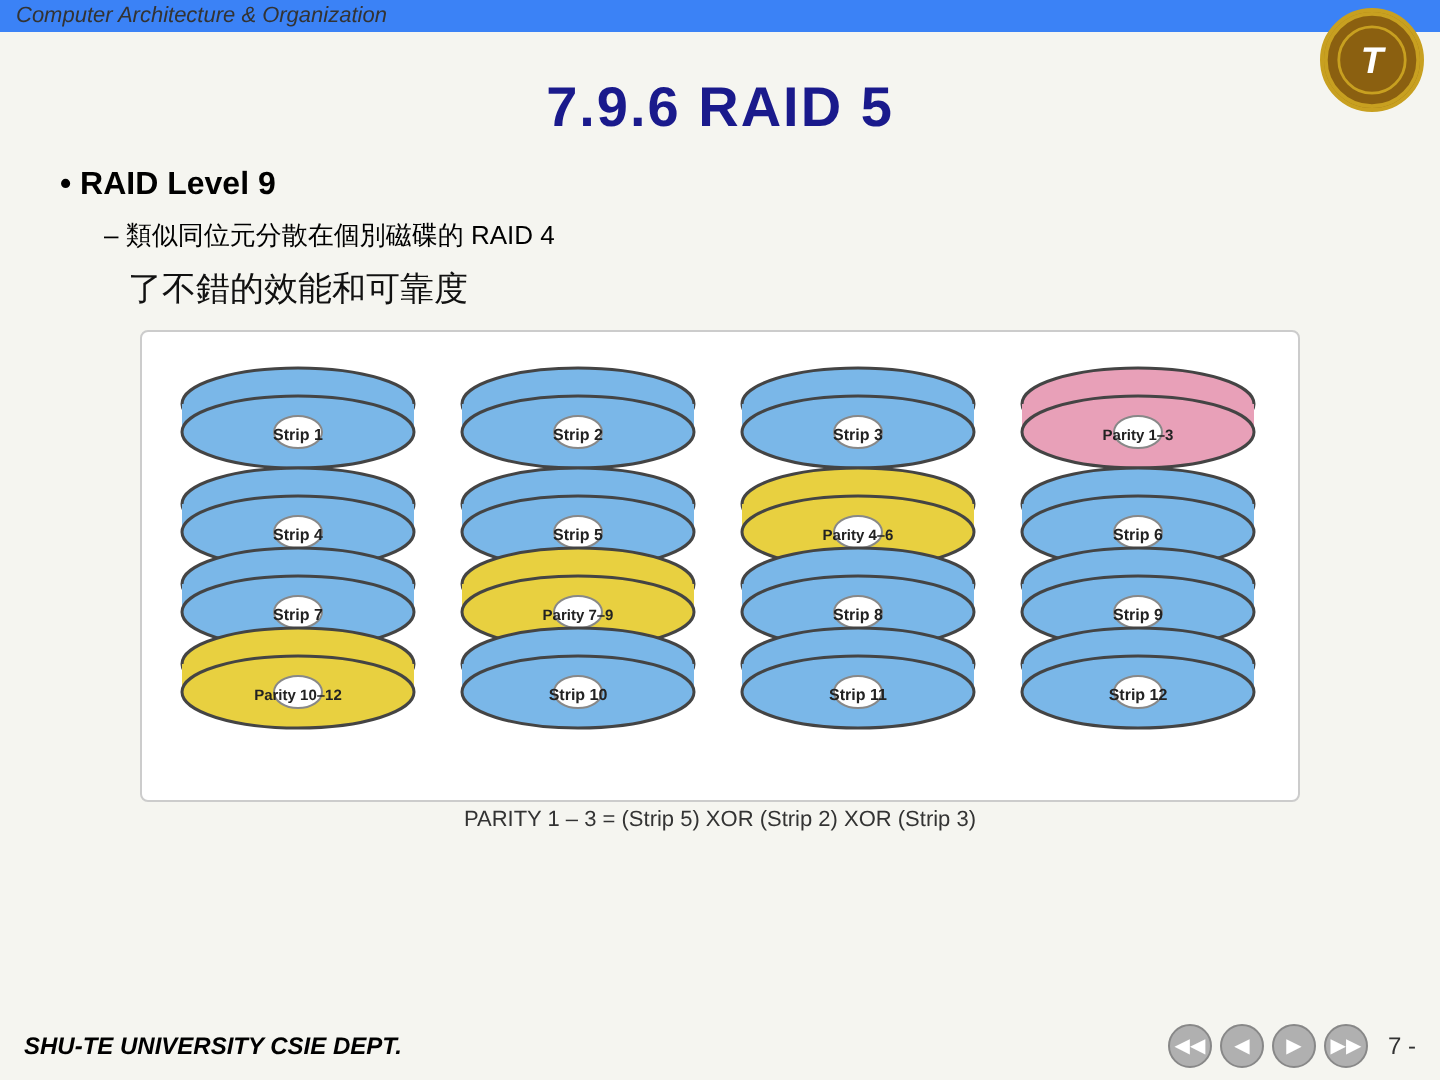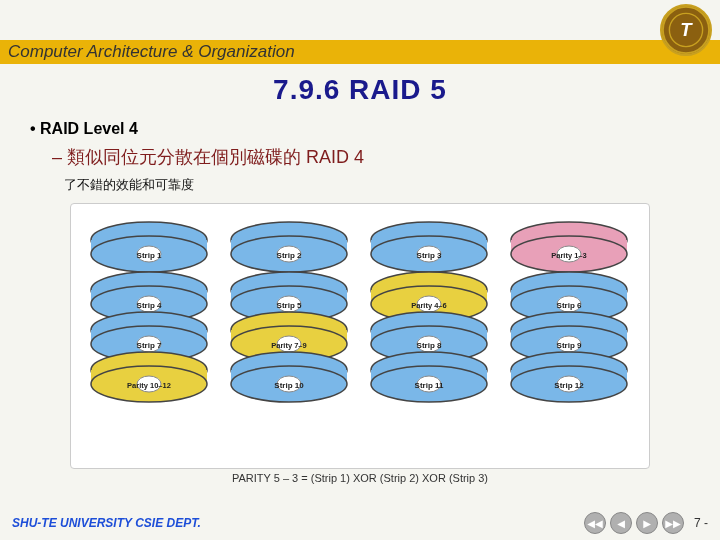--- a/index.html
+++ b/index.html
@@ -7,26 +7,25 @@
       width: 720px;
       height: 540px;
       background: #f5f5f0;
       font-family: Arial, sans-serif;
       overflow: hidden;
       position: relative;
     }
 
     .header-bar {
       width: 100%;
-      background: #eab308;
+      background: #3b82f6;
       padding: 2px 8px;
-      font-size: 17px;
+      font-size: 11px;
       color: #333;
       font-style: italic;
-      margin-top: 40px;
     }
 
     .logo {
       position: absolute;
       top: 4px;
       right: 8px;
       width: 52px;
       height: 52px;
     }
 
@@ -40,21 +39,21 @@
       align-items: center;
       justify-content: center;
       color: white;
       font-size: 22px;
       font-weight: bold;
       font-style: italic;
       position: relative;
     }
 
     .main-content {
-      padding: 10px 30px 10px 30px;
+      padding: 22px 30px 10px 30px;
     }
 
     .slide-title {
       text-align: center;
       font-size: 28px;
       font-weight: bold;
       color: #1a1a8c;
       margin-bottom: 14px;
       letter-spacing: 1px;
     }
@@ -68,49 +67,49 @@
       font-weight: bold;
       color: #000;
       margin-bottom: 6px;
     }
 
     .bullet-main::before {
       content: "• ";
     }
 
     .bullet-sub {
-      font-size: 18px;
-      color: #7f1d1d;
+      font-size: 13px;
+      color: #000000;
       margin-left: 22px;
       margin-bottom: 4px;
       line-height: 1.5;
     }
 
     .bullet-sub::before {
       content: "– ";
     }
 
     .bullet-sub-indent {
-      font-size: 13px;
+      font-size: 17px;
       color: #111;
       margin-left: 34px;
       margin-bottom: 4px;
       line-height: 1.5;
     }
 
     .diagram-container {
       margin: 8px auto;
       display: flex;
       flex-direction: column;
       align-items: center;
     }
 
     .raid-diagram {
       width: 580px;
-      height: 266px;
+      height: 236px;
       background: white;
       border: 1px solid #ccc;
       position: relative;
       border-radius: 4px;
     }
 
     .parity-caption {
       font-size: 11px;
       color: #333;
       text-align: center;
@@ -124,21 +123,21 @@
       right: 0;
       display: flex;
       align-items: center;
       justify-content: space-between;
       padding: 0 12px;
     }
 
     .footer-left {
       font-size: 12px;
       font-weight: bold;
-      color: #1d4ed8;
+      color: #000000;
       font-style: italic;
     }
 
     .footer-nav {
       display: flex;
       align-items: center;
       gap: 4px;
     }
 
     .nav-btn {
@@ -175,21 +174,21 @@
       <circle cx="26" cy="26" r="18" fill="none" stroke="#c8a020" stroke-width="1.5"></circle>
       <text x="26" y="33" text-anchor="middle" font-size="20" font-weight="bold" fill="white" font-style="italic">T</text>
     </svg>
   </div>
 </div>
 
 <div class="main-content">
   <div class="slide-title">7.9.6 RAID 5</div>
 
   <div class="bullet-section">
-    <div class="bullet-main">RAID Level 4</div>
+    <div class="bullet-main">RAID Level 9</div>
     <div class="bullet-sub">類似同位元分散在個別磁碟的    RAID 4</div>
     <div class="bullet-sub-indent">了不錯的效能和可靠度</div>
   </div>
 
   <div class="diagram-container">
     <div class="raid-diagram">
       
       <svg width="580" height="220" viewBox="0 0 580 220">
 
         <g>
@@ -291,21 +290,21 @@
           <text x="498" y="144" text-anchor="middle" font-size="8" font-weight="bold" fill="#222">Strip 9</text>
 
           <ellipse cx="498" cy="166" rx="58" ry="18" fill="#7ab7e8" stroke="#444" stroke-width="1.5"></ellipse>
           <rect x="440" y="166" width="116" height="14" fill="#7ab7e8" stroke="none"></rect>
           <ellipse cx="498" cy="180" rx="58" ry="18" fill="#7ab7e8" stroke="#444" stroke-width="1.5"></ellipse>
           <ellipse cx="498" cy="180" rx="12" ry="8" fill="white" stroke="#888" stroke-width="1"></ellipse>
           <text x="498" y="184" text-anchor="middle" font-size="8" font-weight="bold" fill="#222">Strip 12</text>
         </g>
       </svg>
     </div>
-    <div class="parity-caption">PARITY 5 – 3 = (Strip 1) XOR (Strip 2) XOR (Strip 3)</div>
+    <div class="parity-caption">PARITY 1 – 3 = (Strip 5) XOR (Strip 2) XOR (Strip 3)</div>
   </div>
 </div>
 
 <div class="footer">
   <div class="footer-left">SHU-TE UNIVERSITY  CSIE DEPT.</div>
   <div class="footer-nav">
     <div class="nav-btn">◀◀</div>
     <div class="nav-btn">◀</div>
     <div class="nav-btn">▶</div>
     <div class="nav-btn">▶▶</div>

